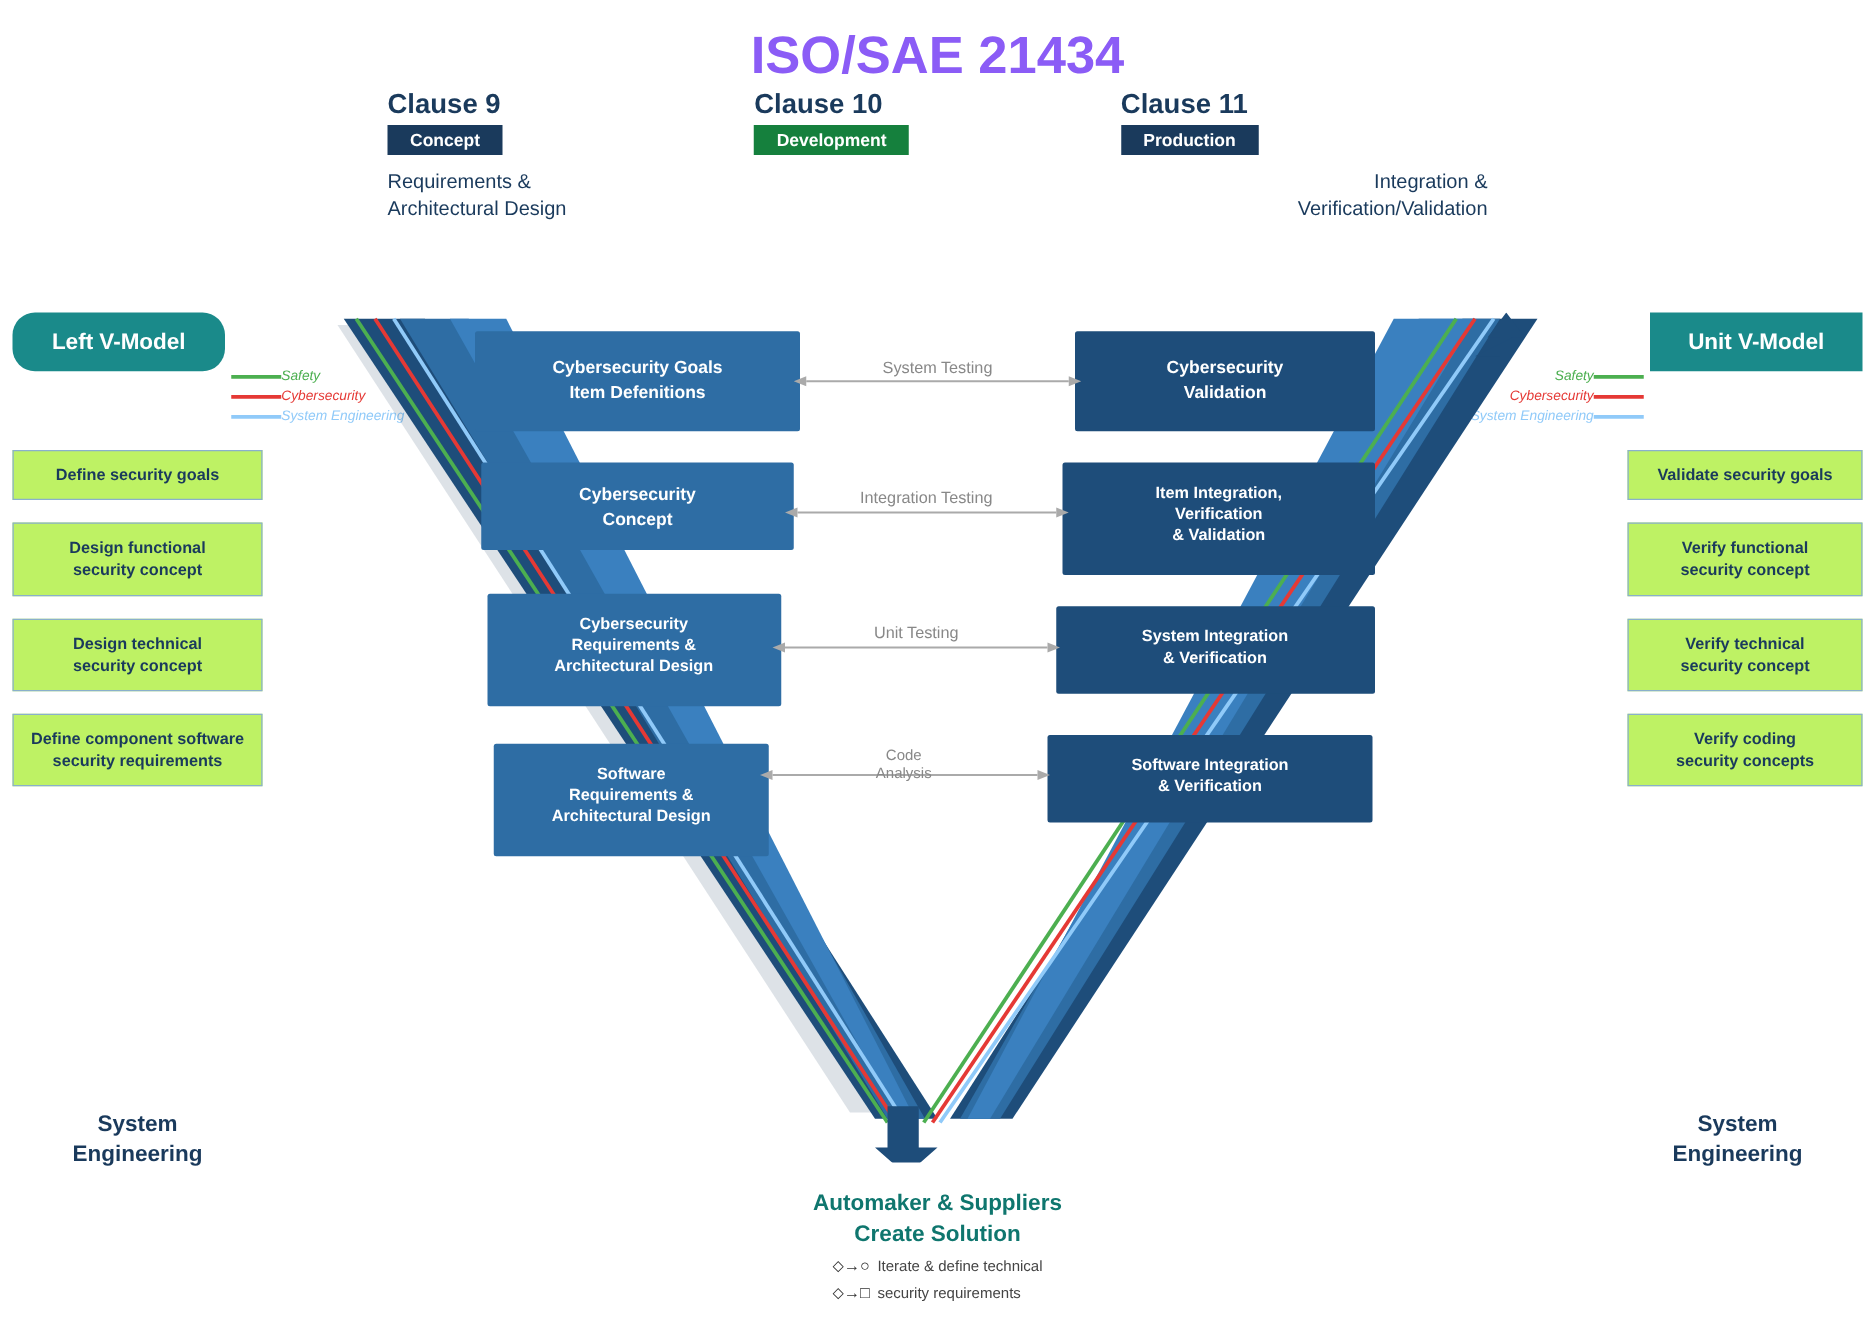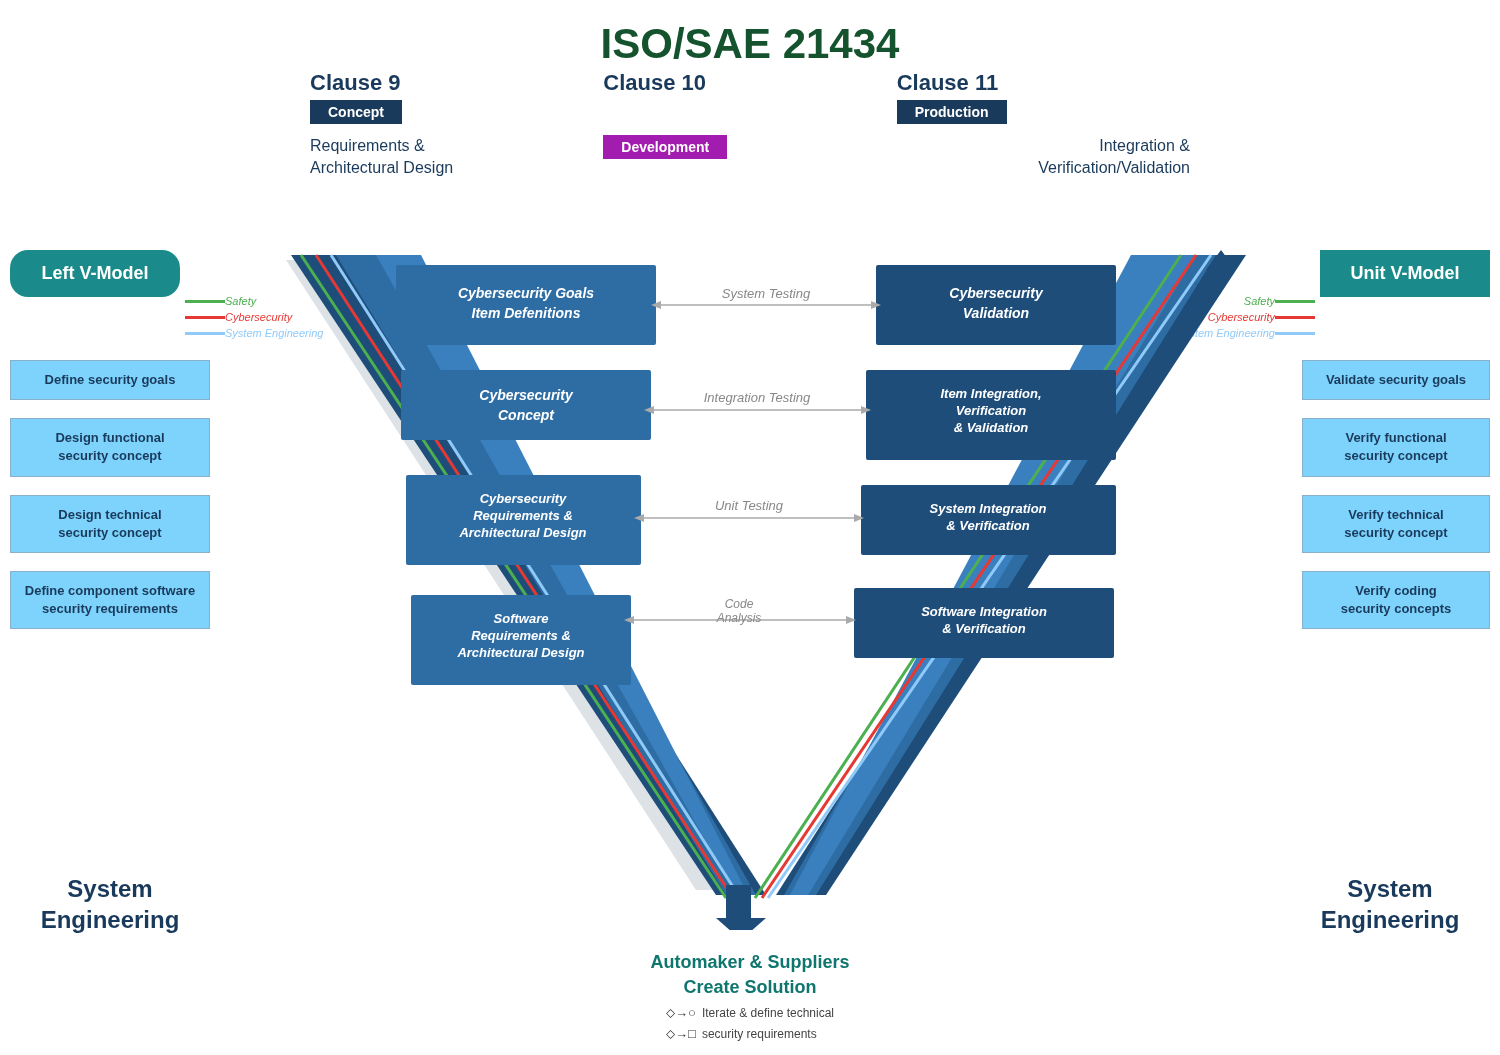--- a/index.html
+++ b/index.html
@@ -9,21 +9,21 @@
       width: 1500px;
       min-height: 1055px;
       overflow: hidden;
       position: relative;
     }
 
     .main-title {
       text-align: center;
       font-size: 42px;
       font-weight: bold;
-      color: #14532d;
+      color: #8b5cf6;
       padding-top: 20px;
       padding-bottom: 10px;
     }
 
     .clause-block {
       text-align: left;
       flex: 1;
     }
 
     .clause-number {
@@ -37,22 +37,21 @@
     .clause-label {
       display: inline-block;
       background: #1a3a5c;
       color: #fff;
       font-size: 14px;
       padding: 4px 18px;
       font-weight: bold;
     }
 
     .clause-label.teal {
-      background: #a21caf;
-      margin-top: 35px;
+      background: #15803d;
     }
 
     
     .v-model-left, .v-model-right {
       position: absolute;
       top: 250px;
       width: 170px;
       background: #1a8a8a;
       color: #fff;
       font-size: 18px;
@@ -69,21 +68,21 @@
       position: absolute;
       left: 10px;
       top: 360px;
       width: 200px;
       display: flex;
       flex-direction: column;
       gap: 18px;
     }
 
     .left-box, .right-box {
-      background: #7dd3fc;
+      background: #bef264;
       border: 1px solid #8ab0cc;
       padding: 10px 12px;
       font-size: 13px;
       font-weight: bold;
       color: #1a3a5c;
       text-align: center;
       line-height: 1.4;
     }
 
     
@@ -96,21 +95,21 @@
       flex-direction: column;
       gap: 18px;
     }
 
     
     .sys-eng-left, .sys-eng-right {
       position: absolute;
       bottom: 120px;
       width: 200px;
       text-align: center;
-      font-size: 24px;
+      font-size: 18px;
       font-weight: bold;
       color: #1a3a5c;
       line-height: 1.3;
     }
     .sys-eng-left { left: 10px; }
     .sys-eng-right { right: 10px; }
 
     
     .legend-lines-left, .legend-lines-right {
       position: absolute;
@@ -134,25 +133,24 @@
     .line-cyber { width: 40px; height: 3px; background: #e53935; }
     .line-syseng { width: 40px; height: 3px; background: #90caf9; }
 
     .legend-safety { color: #4caf50; }
     .legend-cyber { color: #e53935; }
     .legend-syseng { color: #90caf9; }
 
     
     .v-diagram {
       position: absolute;
-      left: 236px;
+      left: 220px;
       top: 250px;
       width: 1060px;
       height: 680px;
-      font-style: italic;
     }
 
     
     .bottom-label {
       position: absolute;
       bottom: 55px;
       left: 50%;
       transform: translateX(-50%);
       text-align: center;
       font-size: 18px;

